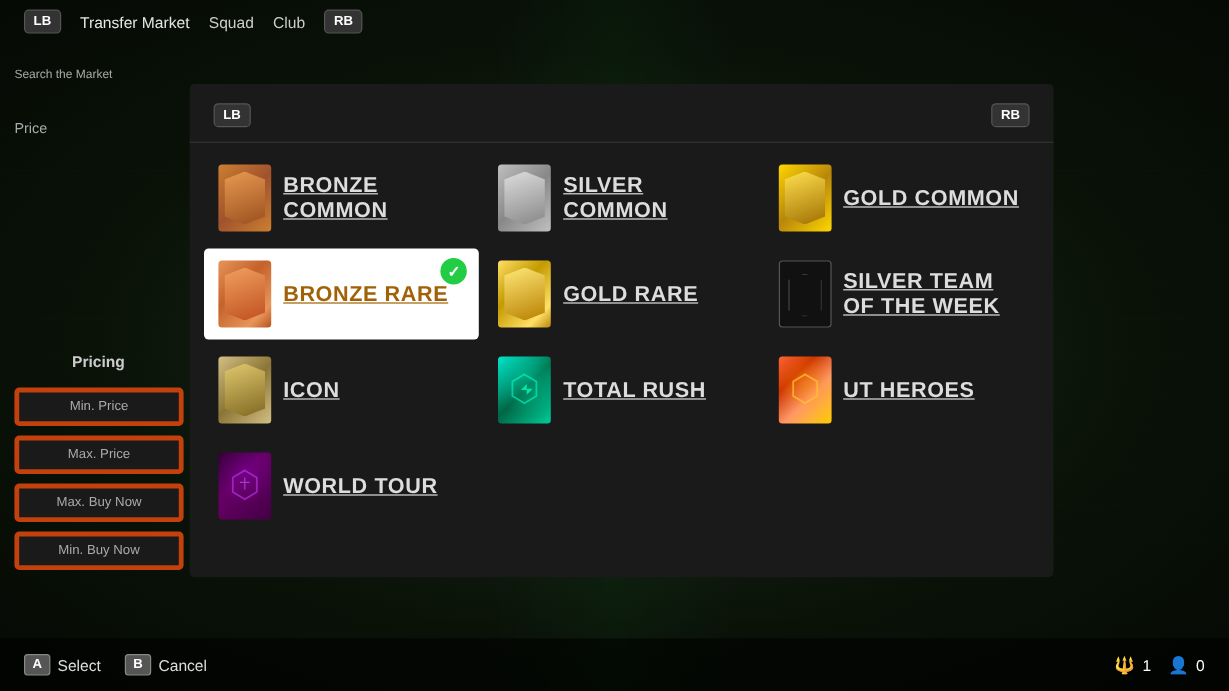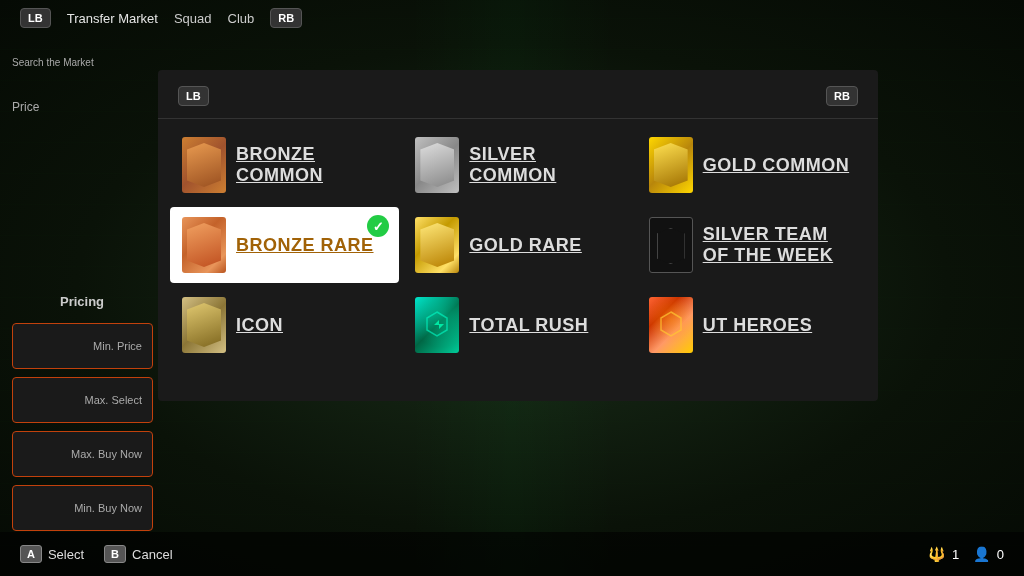--- a/index.html
+++ b/index.html
@@ -92,27 +92,27 @@
       color: #ccc;
       font-size: 13px;
       font-weight: bold;
       margin-bottom: 14px;
       padding-left: 48px;
     }
     .price-btn {
       display: block;
       width: 100%;
       background: #1a1a1a;
-      border: 1px solid #c2410c;
+      border: 4px solid #c2410c;
       color: #aaa;
       font-size: 11px;
-      padding: 16px 10px;
+      padding: 6px 10px;
       border-radius: 4px;
       margin-bottom: 8px;
-      text-align: right;
+      text-align: center;
     }
 
     
     .modal-overlay {
       position: absolute;
       left: 158px;
       top: 70px;
       width: 720px;
       background: #1a1a1a;
       border-radius: 4px;
@@ -381,21 +381,21 @@
   <span class="nav-item">Club</span>
   <span class="nav-badge">RB</span>
 </div>
 
 <div class="left-panel">
   <div class="panel-subtitle">Search the Market</div>
   <div class="panel-label">Price</div>
   <div class="pricing-section">
     <div class="price-label">Pricing</div>
     <button class="price-btn">Min. Price</button>
-    <button class="price-btn">Max. Select</button>
+    <button class="price-btn">Max. Price</button>
     <button class="price-btn">Max. Buy Now</button>
     <button class="price-btn">Min. Buy Now</button>
   </div>
 </div>
 
 <div class="modal-overlay">
 
   <div class="filter-tabs">
     <span class="tab-badge">LB</span>
     <span class="tab-badge">RB</span>
@@ -473,20 +473,32 @@
         <div class="heroes-glow"></div>
         <div class="icon-img">
           <svg width="24" height="30" viewBox="0 0 24 30">
             <path d="M12 2 L22 8 L22 20 L12 26 L2 20 L2 8 Z" fill="none" stroke="rgba(255,200,50,0.7)" stroke-width="1.5"></path>
           </svg>
         </div>
       </div>
       <span class="card-label">UT HEROES</span>
     </div>
 
+    <div class="card-item">
+      <div class="card-thumb thumb-world-tour">
+        <div class="world-glow"></div>
+        <div class="icon-img">
+          <svg width="24" height="30" viewBox="0 0 24 30">
+            <path d="M12 2 L22 8 L22 20 L12 26 L2 20 L2 8 Z" fill="none" stroke="rgba(180,50,220,0.7)" stroke-width="1.5"></path>
+            <path d="M8 12 L16 12 M12 8 L12 18" stroke="rgba(200,100,240,0.6)" stroke-width="1"></path>
+          </svg>
+        </div>
+      </div>
+      <span class="card-label">WORLD TOUR</span>
+    </div>
 
   </div>
 </div>
 
 <div class="bottom-bar">
   <div class="bottom-actions">
     <div class="bottom-btn">
       <span class="btn-badge">A</span>
       <span>Select</span>
     </div>

